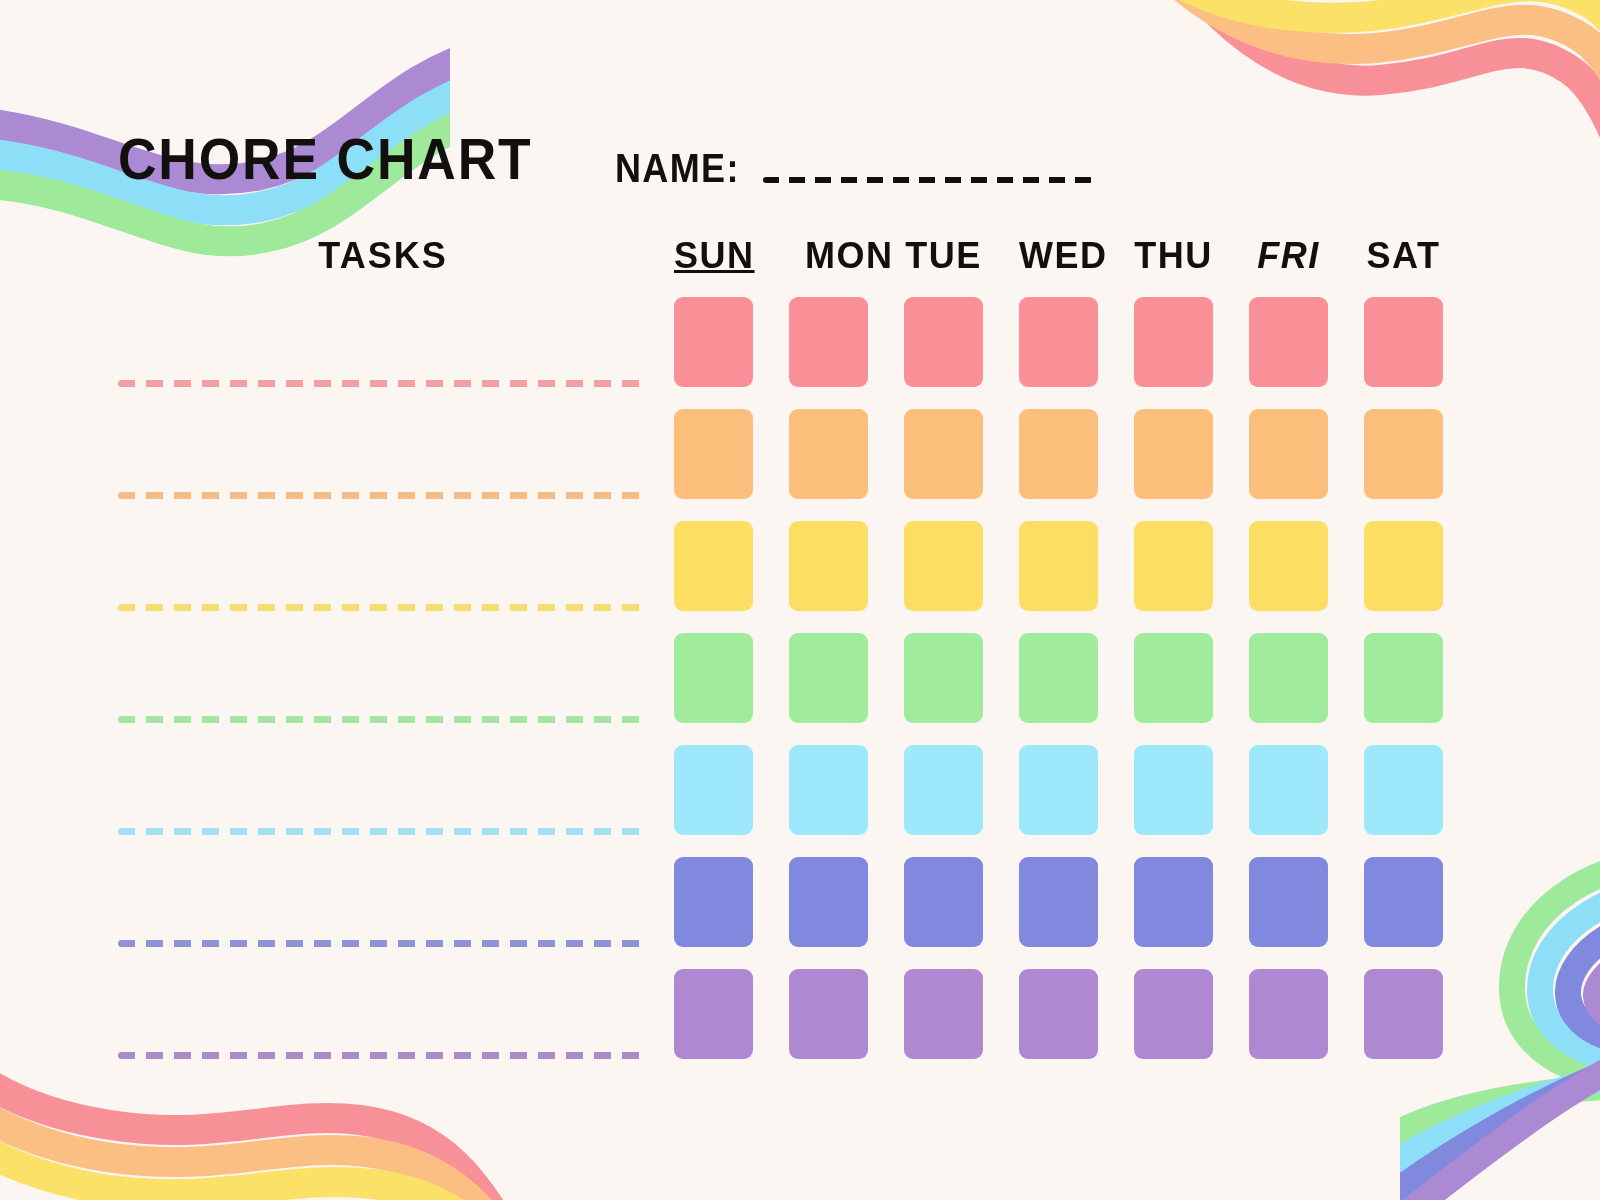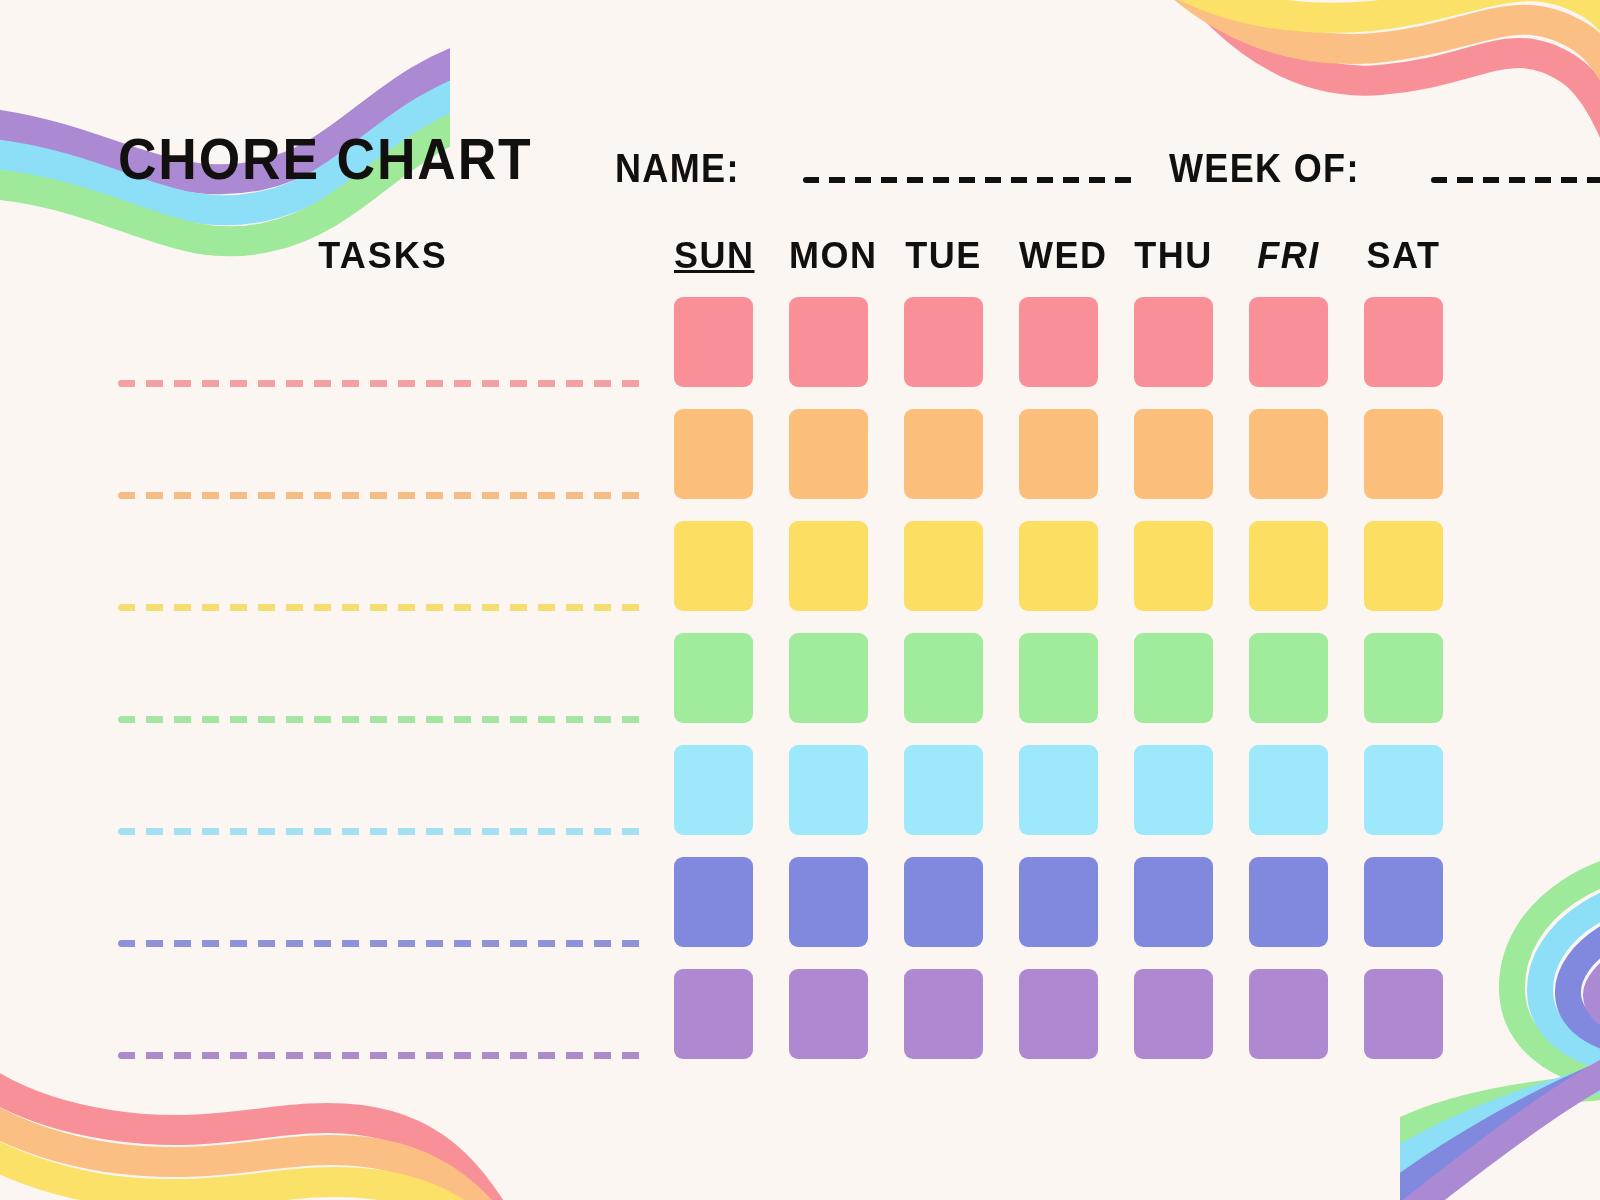--- a/index.html
+++ b/index.html
@@ -50,21 +50,20 @@
     line-height: 1;
     font-family: "Liberation Sans", sans-serif;
     transform: scaleX(0.92);
     transform-origin: left bottom;
     white-space: nowrap;
   }
   .field-group {
     display: flex;
     align-items: flex-end;
     white-space: nowrap;
-    gap: 40px;
   }
   #name-field-group { margin-left: 46px; }
   #week-field-group { margin-left: 36px; }
   .field-label {
     font-size: 40px;
     font-weight: 600;
     letter-spacing: 1.5px;
     color: #12100f;
     line-height: 1;
     transform: scaleX(0.9);
@@ -196,31 +195,27 @@
   </div>
 
   <div id="header-row">
     <div id="chart-title">CHORE CHART</div>
 
     <div class="field-group" id="name-field-group">
       <span class="field-label">NAME:</span>
       <span class="field-blank" id="name-blank"></span>
     </div>
 
-    <div class="field-group" id="week-field-group">
-      <span class="field-label">WEEK OF:</span>
-      <span class="field-blank" id="week-blank"></span>
-    </div>
   </div>
 
   <div id="column-head-row">
     <div id="tasks-heading">TASKS</div>
     <div id="day-heading-strip">
         <div class="day-heading" style="left: 0px; text-decoration: underline;">SUN</div>
-        <div class="day-heading" style="left: 115px;">MON</div>
+        <div class="day-heading" style="left: 131px;">MON</div>
         <div class="day-heading" style="left: 230px;">TUE</div>
         <div class="day-heading" style="left: 345px;">WED</div>
         <div class="day-heading" style="left: 460px;">THU</div>
         <div class="day-heading" style="left: 575px; font-style: italic;">FRI</div>
         <div class="day-heading" style="left: 690px;">SAT</div>
       </div>
   </div>
 
   <div id="chart-grid">
       <div class="chart-row" style="top: 297px;">

